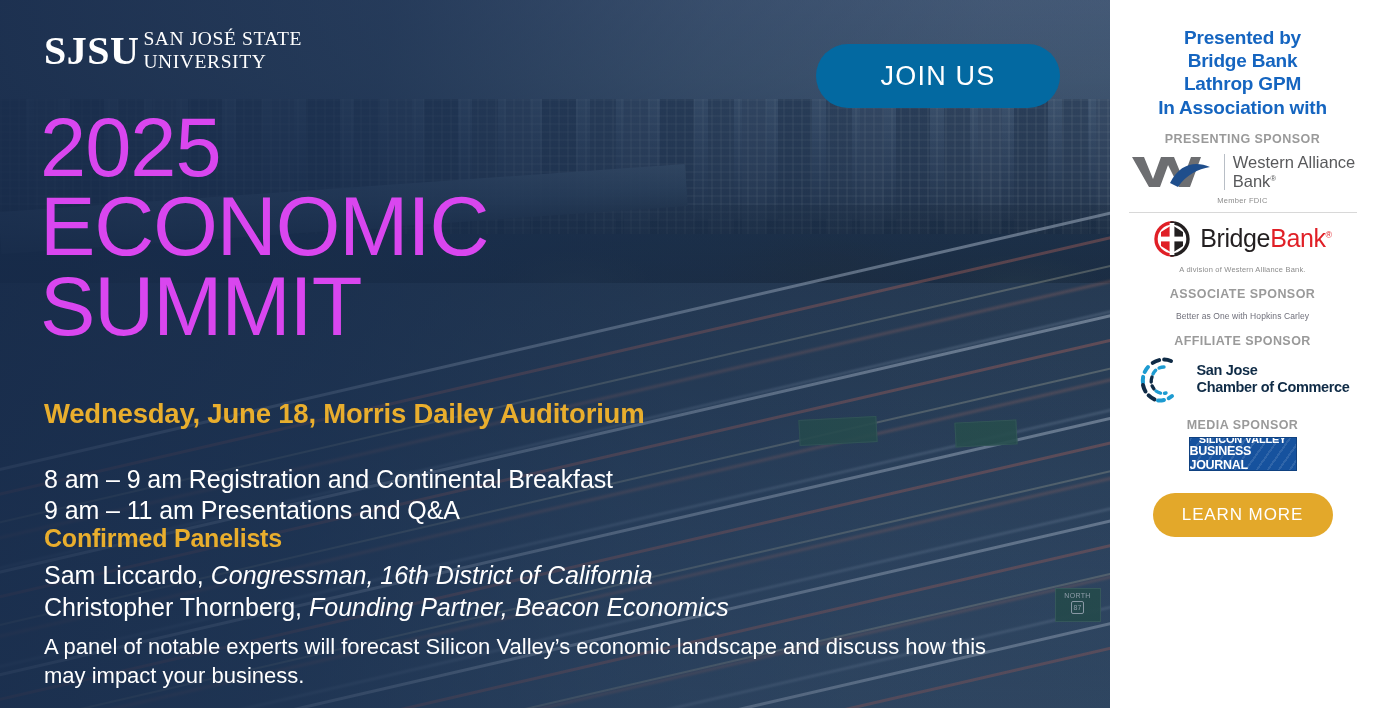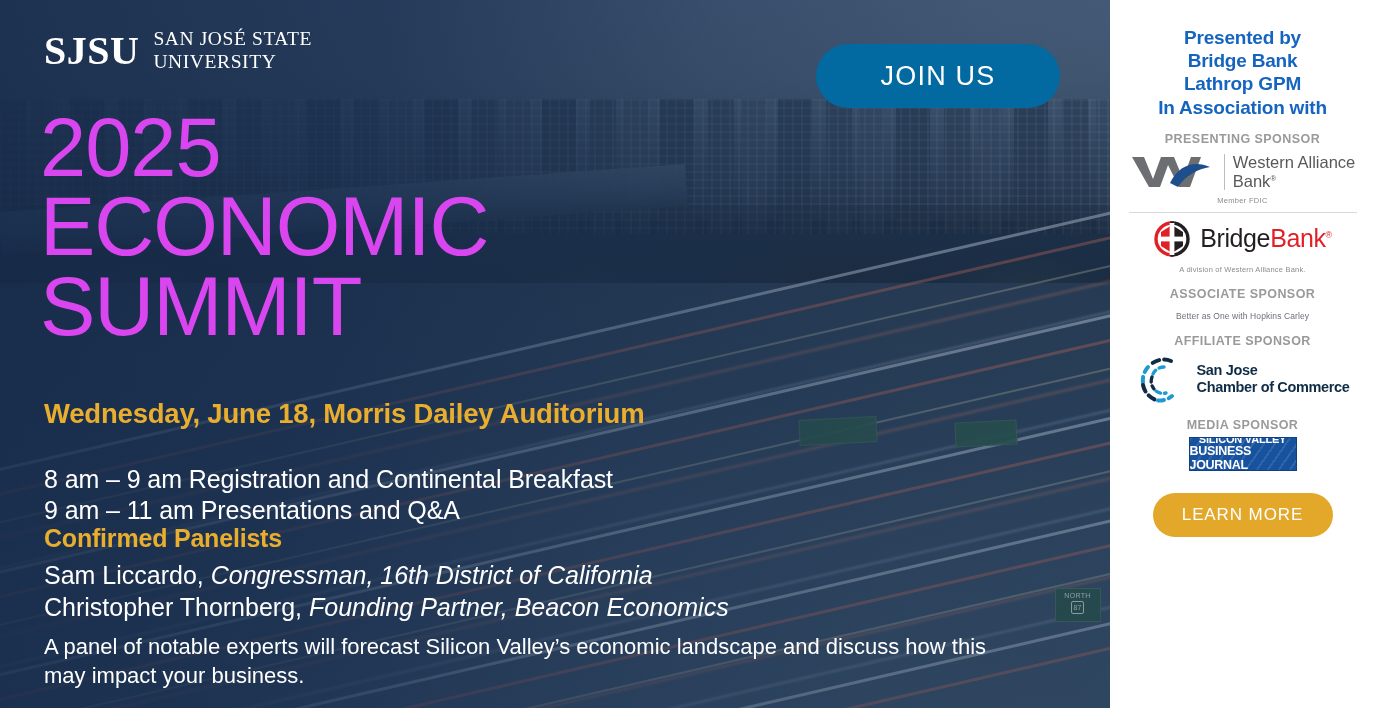--- a/index.html
+++ b/index.html
@@ -107,21 +107,21 @@
     position: absolute; inset: 0;
     background:
       linear-gradient(100deg, rgba(22,42,74,.88) 0%, rgba(23,45,78,.74) 32%,
                       rgba(26,50,84,.44) 58%, rgba(28,54,90,.26) 80%, rgba(30,58,95,.22) 100%),
       linear-gradient(180deg, rgba(18,36,64,.30) 0%, rgba(18,36,64,.10) 40%, rgba(18,36,64,.34) 100%);
   }
 
   .hero-content { position: absolute; inset: 0; }
 
   
-  .sjsu { position: absolute; left: 44px; top: 28px; display: flex; align-items: center; gap: 14px; }
+  .sjsu { position: absolute; left: 44px; top: 28px; display: flex; align-items: center; gap: 4px; }
   .sjsu-mark {
     font-family: "Liberation Serif", serif; font-weight: 700; font-size: 40px;
     color: #fff; letter-spacing: .5px; line-height: 1;
   }
   .sjsu-words {
     font-family: "Liberation Serif", serif; color: #fff; font-size: 19.5px;
     line-height: 1.16; letter-spacing: .6px;
   }
 
   .join-btn {

